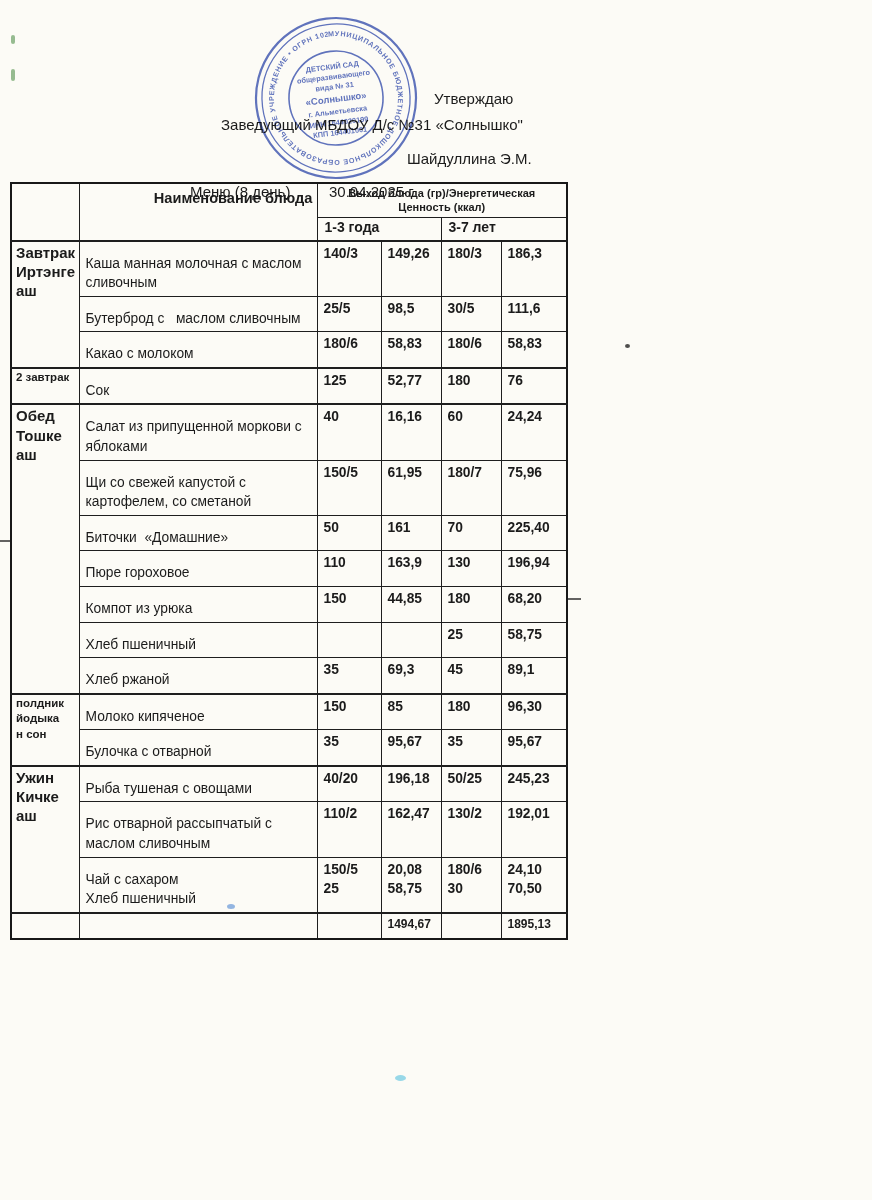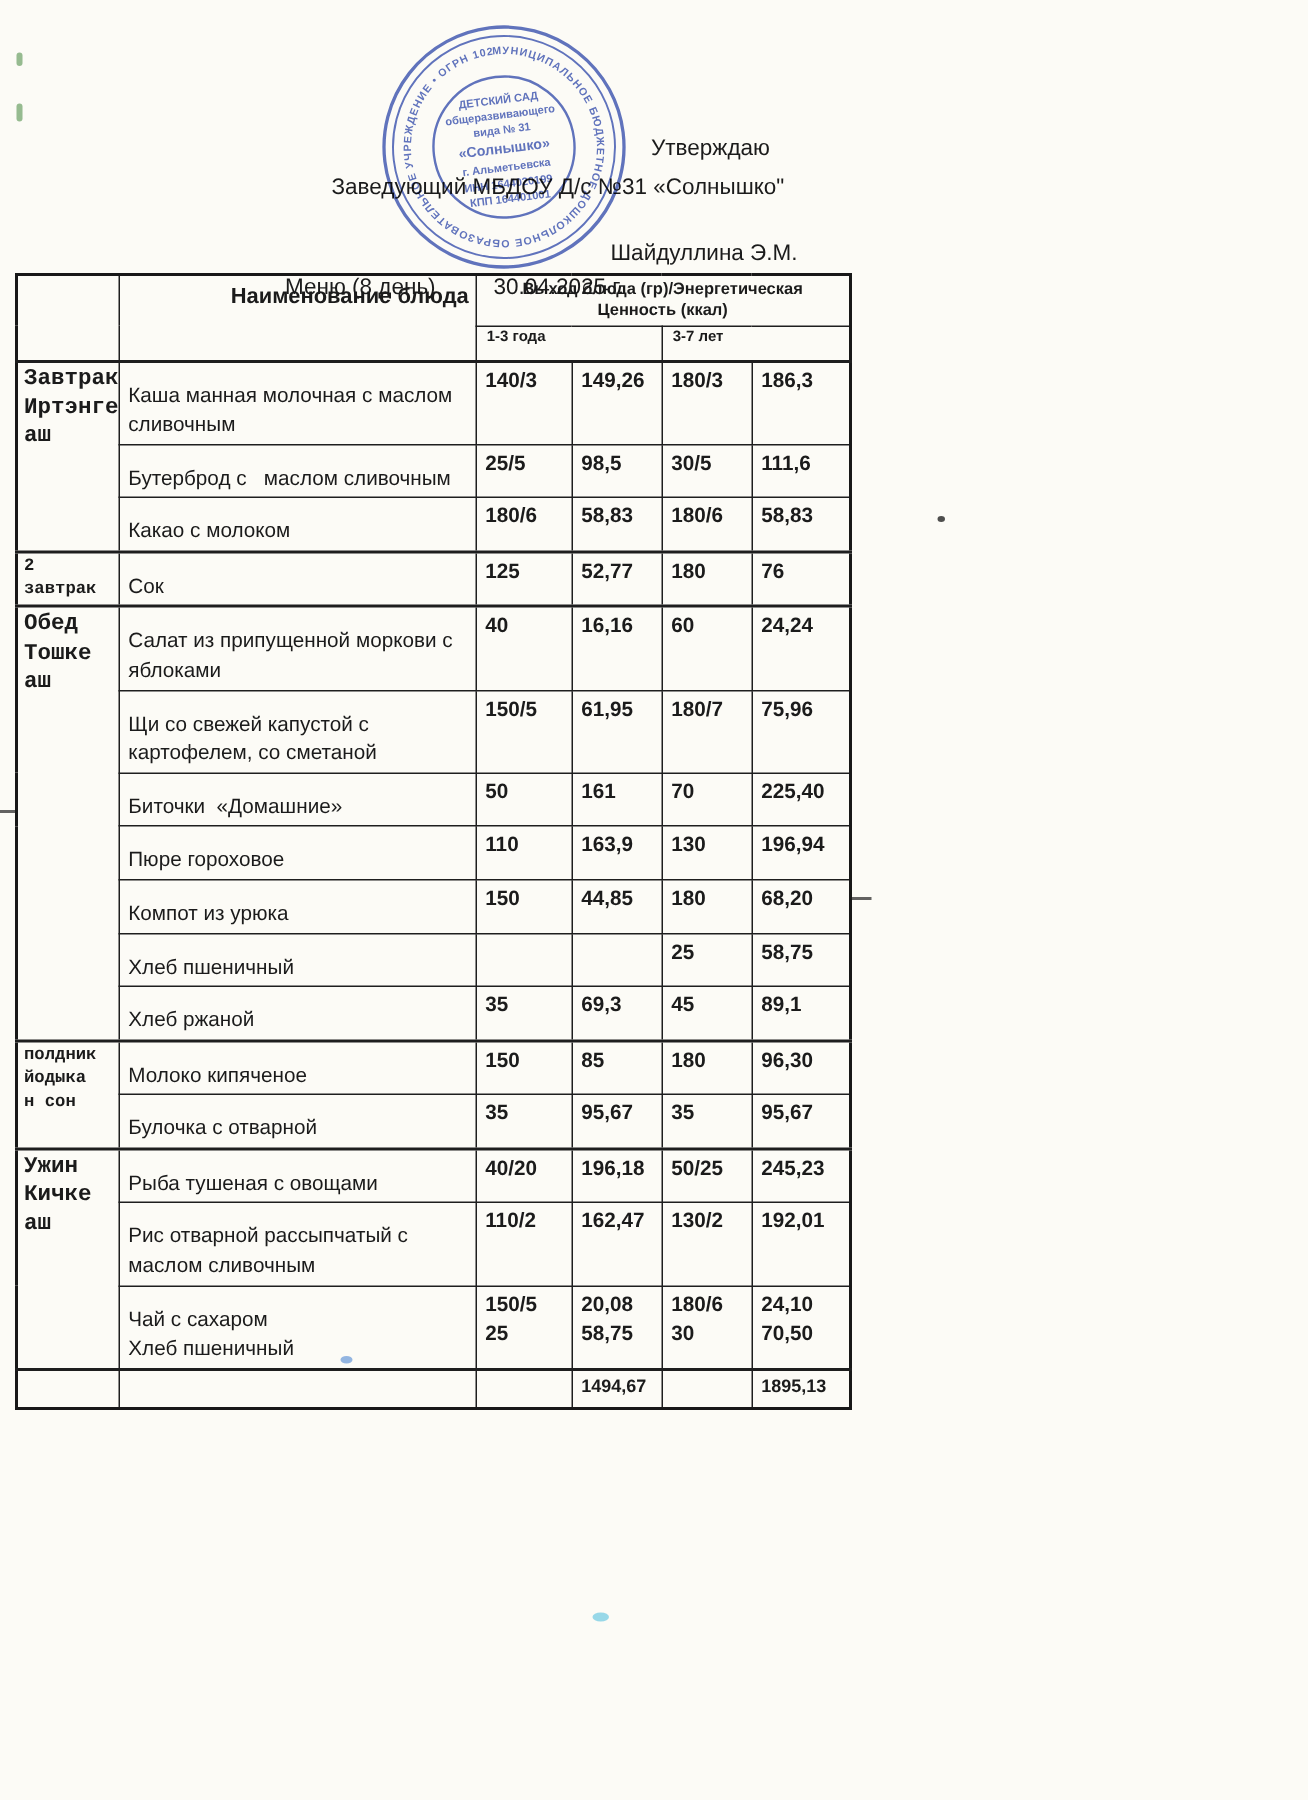--- a/index.html
+++ b/index.html
@@ -9,21 +9,21 @@
     margin:0 auto;
     background:#fcfbf6;
     overflow:hidden;
     font-family:"Liberation Sans", sans-serif;
     color:#1b1b1b;
   }
   
   .hdr-line{position:absolute;font-size:15px;white-space:nowrap;z-index:2;margin-top:36px;}
   .approve{left:434px;top:54px;}
   .director{left:221px;top:80px;}
-  .director-name{left:407px;top:124px;}
+  .director-name{left:407px;top:114px;}
   .menu-title{left:190px;top:147px;}
   .menu-date{left:329px;top:147px;}
 
   
   .stamp{
     position:absolute;left:252px;top:14px;width:168px;height:168px;
     transform:rotate(-7deg);
     opacity:.82;
     mix-blend-mode:multiply;
     z-index:3;
@@ -46,33 +46,33 @@
   .menu-table{border:2.5px solid #181818;}
   th.cat-h{width:68px;}
   th.name-h{
     width:238px;text-align:right;vertical-align:top;
     font-size:14.6px;padding:6px 4px 0 12px;
   }
   th.out-h{
     text-align:center;font-size:11px;padding:2px 10px;line-height:1.3;
   }
   th.age-h{
-    text-align:left;font-size:10px;padding:1px 4px 1px 7px;height:20px;
+    text-align:left;font-size:14px;padding:1px 4px 1px 7px;height:20px;
   }
   td.dish{
     font-size:13.8px;line-height:1.42;
     padding:12px 4px 3px 6px;white-space:pre-wrap;
   }
   td.val{
     font-size:13.8px;font-weight:bold;line-height:1.42;
     padding:2px 2px 3px 6px;white-space:pre-wrap;
   }
   td.cat{
     font-weight:bold;font-size:15px;line-height:1.28;
-    padding:1px 2px 2px 4px;white-space:pre-line;font-family:Liberation Mono, monospace;
+    padding:1px 2px 2px 4px;white-space:pre-line;
   }
   td.cat.small{font-size:11.5px;line-height:1.35;}
   tr.section-start td{border-top-width:2.5px;}
   tr.total-row td{height:20px;font-size:12px;font-weight:bold;padding:2px 2px 2px 6px;}
 
   
   .speck{position:absolute;z-index:1;}
   .speck-green1{left:11px;top:35px;width:4px;height:9px;background:#74a56e;opacity:.75;border-radius:2px;}
   .speck-green2{left:11px;top:69px;width:4px;height:12px;background:#74a56e;opacity:.75;border-radius:2px;}
   .speck-dark{left:625px;top:344px;width:5px;height:4px;background:#2f2f2f;opacity:.85;border-radius:50%;}

